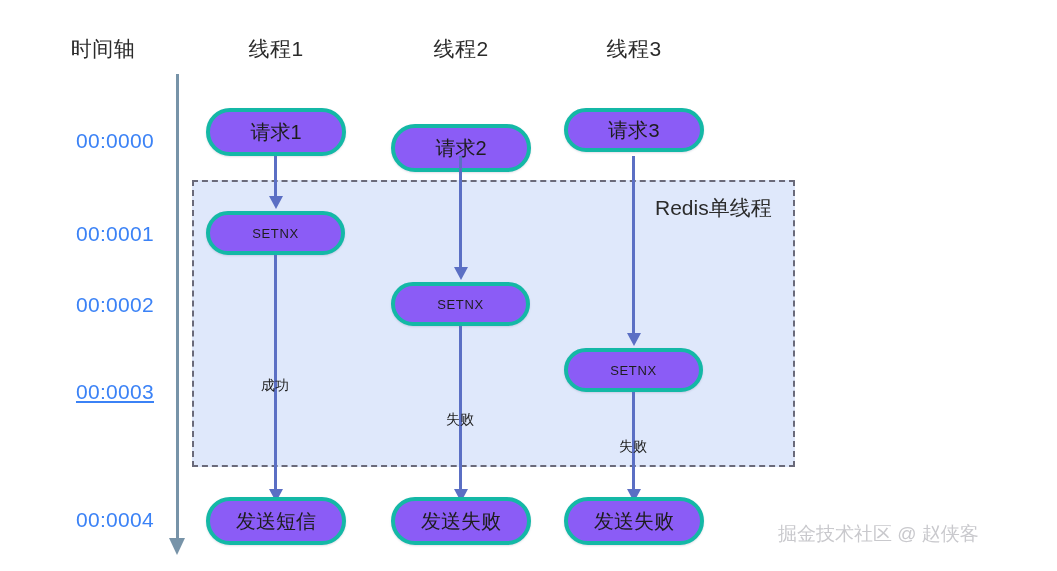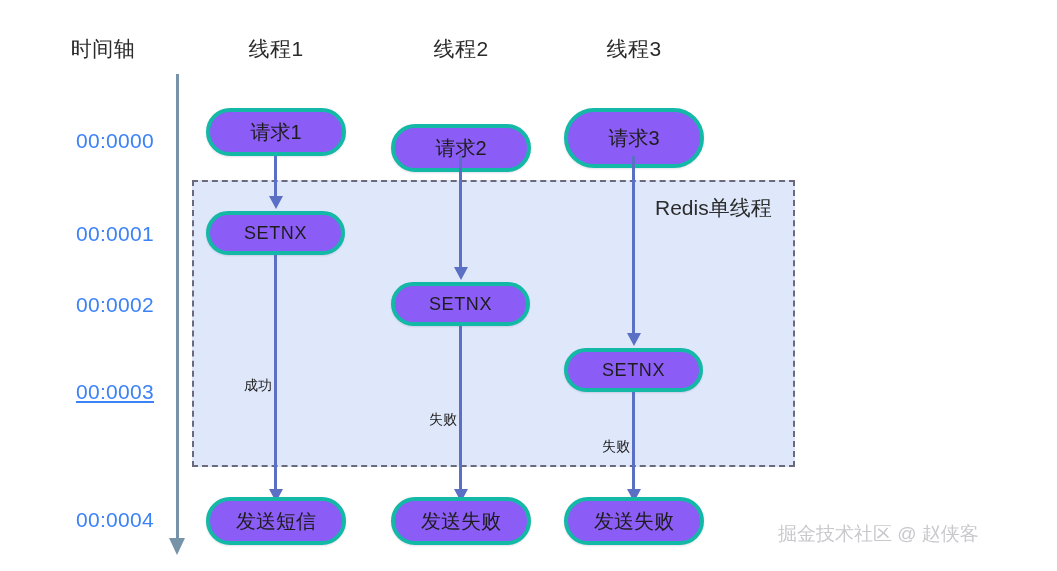--- a/index.html
+++ b/index.html
@@ -86,42 +86,42 @@
     border: 4px solid #14b8a6;
     border-radius: 999px;
     display: flex;
     align-items: center;
     justify-content: center;
     color: #1d1d1d;
     white-space: nowrap;
     box-shadow: 0 1px 2px rgba(90,80,130,0.18);
   }
   .node.big  { font-size: 20px; }
-  .node.small{ font-size: 18px; letter-spacing: 0.6px; }
+  .node.small{ font-size: 13px; letter-spacing: 0.6px; }
 
   
   .conn {
     position: absolute;
     width: 3px;
     background: #5b6fc4;
   }
   .conn-head {
     position: absolute;
     width: 0;
     height: 0;
     border-left: 7px solid transparent;
     border-right: 7px solid transparent;
     border-top: 13px solid #5b6fc4;
   }
   .edge-label {
     position: absolute;
     font-size: 14px;
     color: #1d1d1d;
     white-space: nowrap;
-    text-align: left;
+    text-align: center;
   }
 
   
   .watermark {
     position: absolute;
     left: 778px;
     top: 521px;
     font-size: 19px;
     color: #c9c9cd;
     white-space: nowrap;
@@ -169,21 +169,21 @@
   <div class="conn-head" style="left:454px; top:267px;"></div>
 
   <div class="node small" style="left:391px; top:282px; width:139px; height:44px;">SETNX</div>
 
   <div class="conn" style="left:459px; top:326px; height:169px;"></div>
   <div class="conn-head" style="left:454px; top:489px;"></div>
   <div class="edge-label" style="left:429px; top:411px; width:62px;">失败</div>
 
   <div class="node big" style="left:391px; top:497px; width:140px; height:48px;">发送失败</div>
 
-  <div class="node big" style="left:564px; top:108px; width:140px; height:60px;">请求3</div>
+  <div class="node big" style="left:564px; top:108px; width:140px; height:44px;font-family:Liberation Mono, monospace;">请求3</div>
 
   <div class="conn" style="left:632px; top:156px; height:181px;"></div>
   <div class="conn-head" style="left:627px; top:333px;"></div>
 
   <div class="node small" style="left:564px; top:348px; width:139px; height:44px;">SETNX</div>
 
   <div class="conn" style="left:632px; top:392px; height:103px;"></div>
   <div class="conn-head" style="left:627px; top:489px;"></div>
   <div class="edge-label" style="left:602px; top:438px; width:62px;">失败</div>
 

